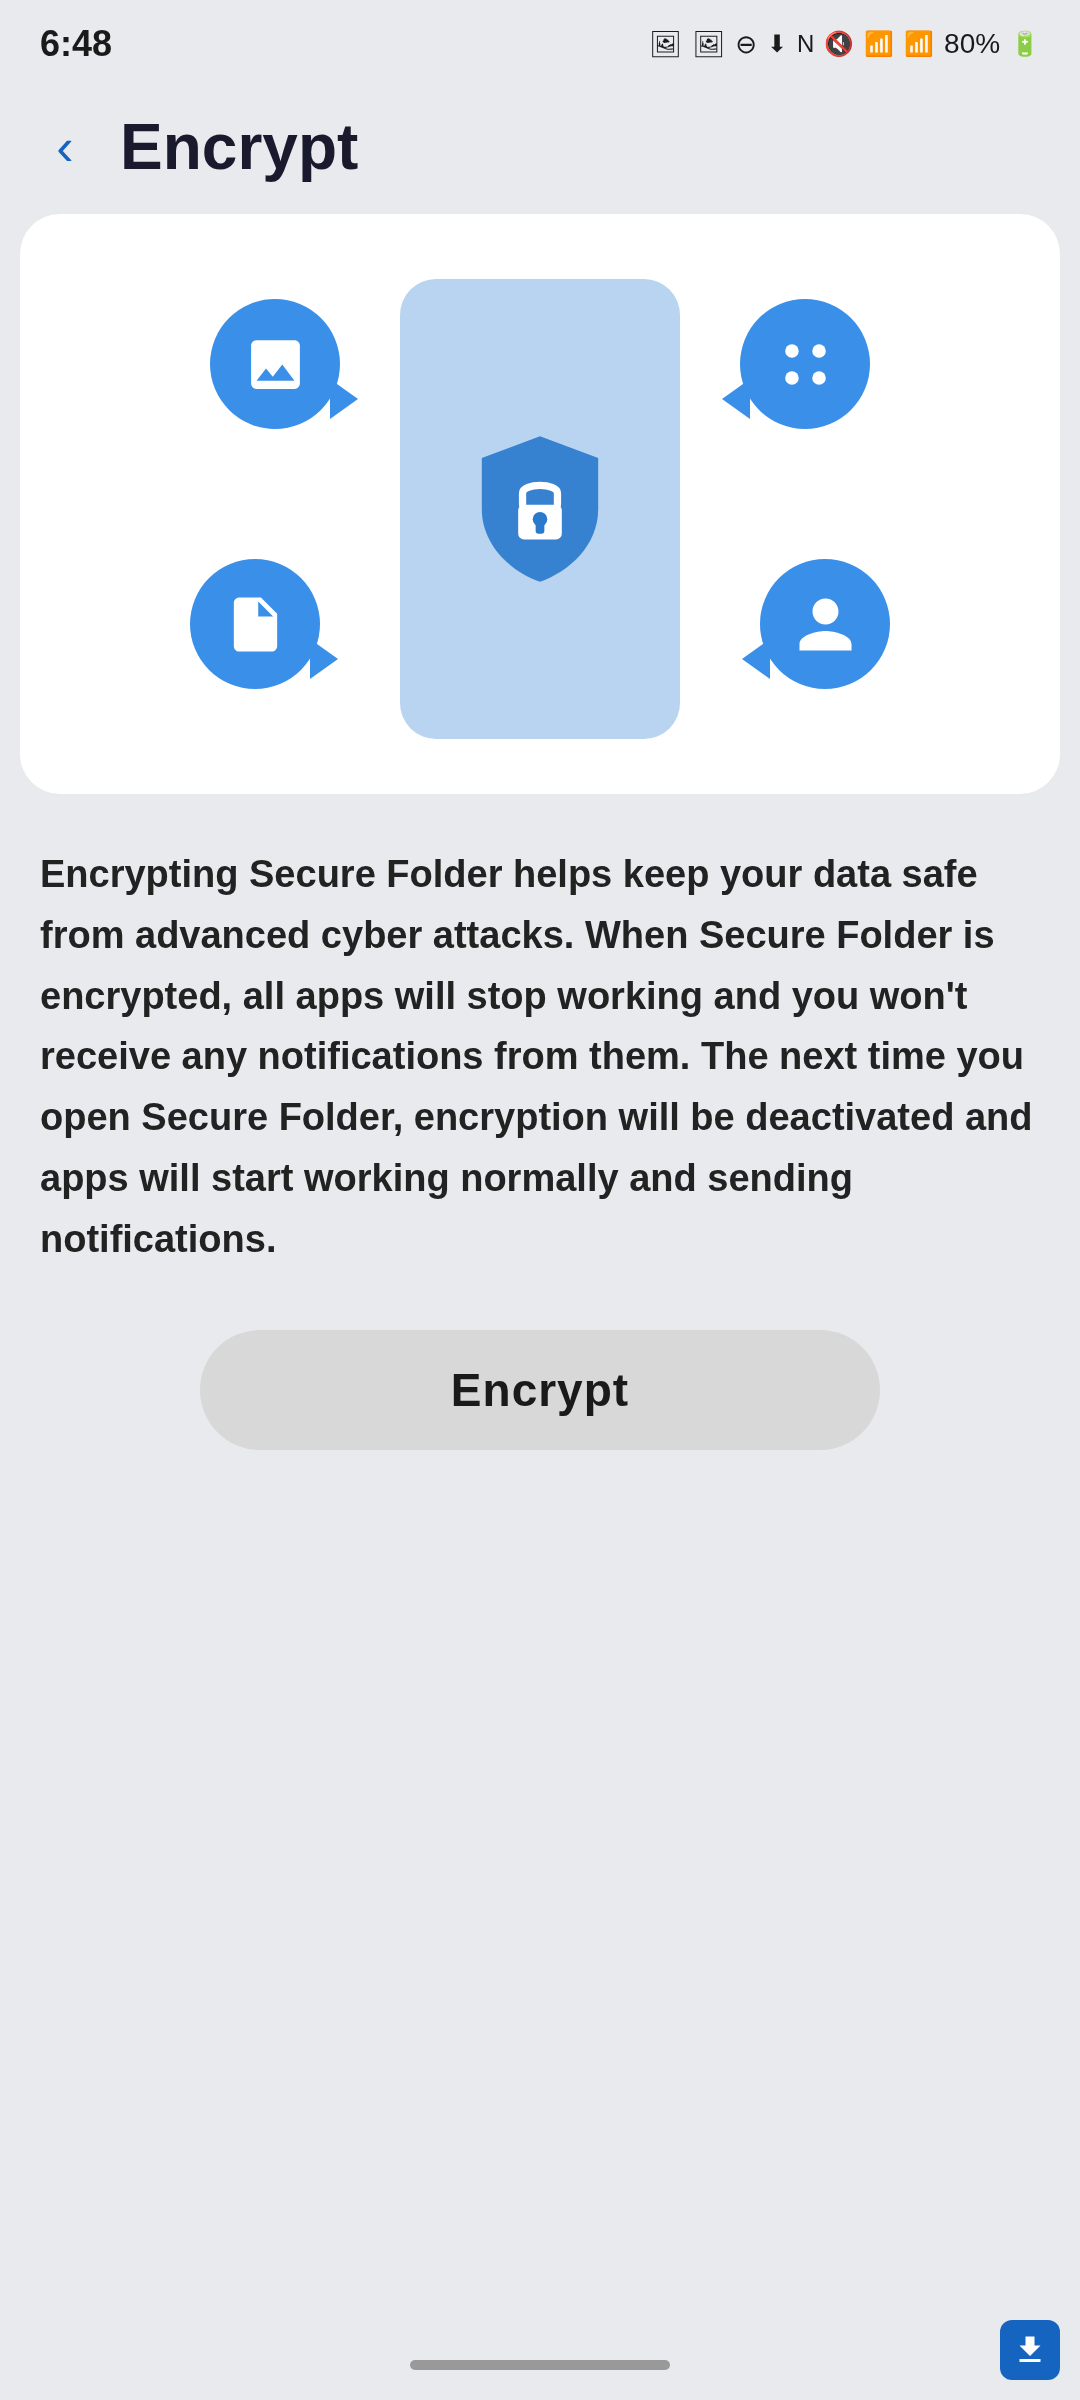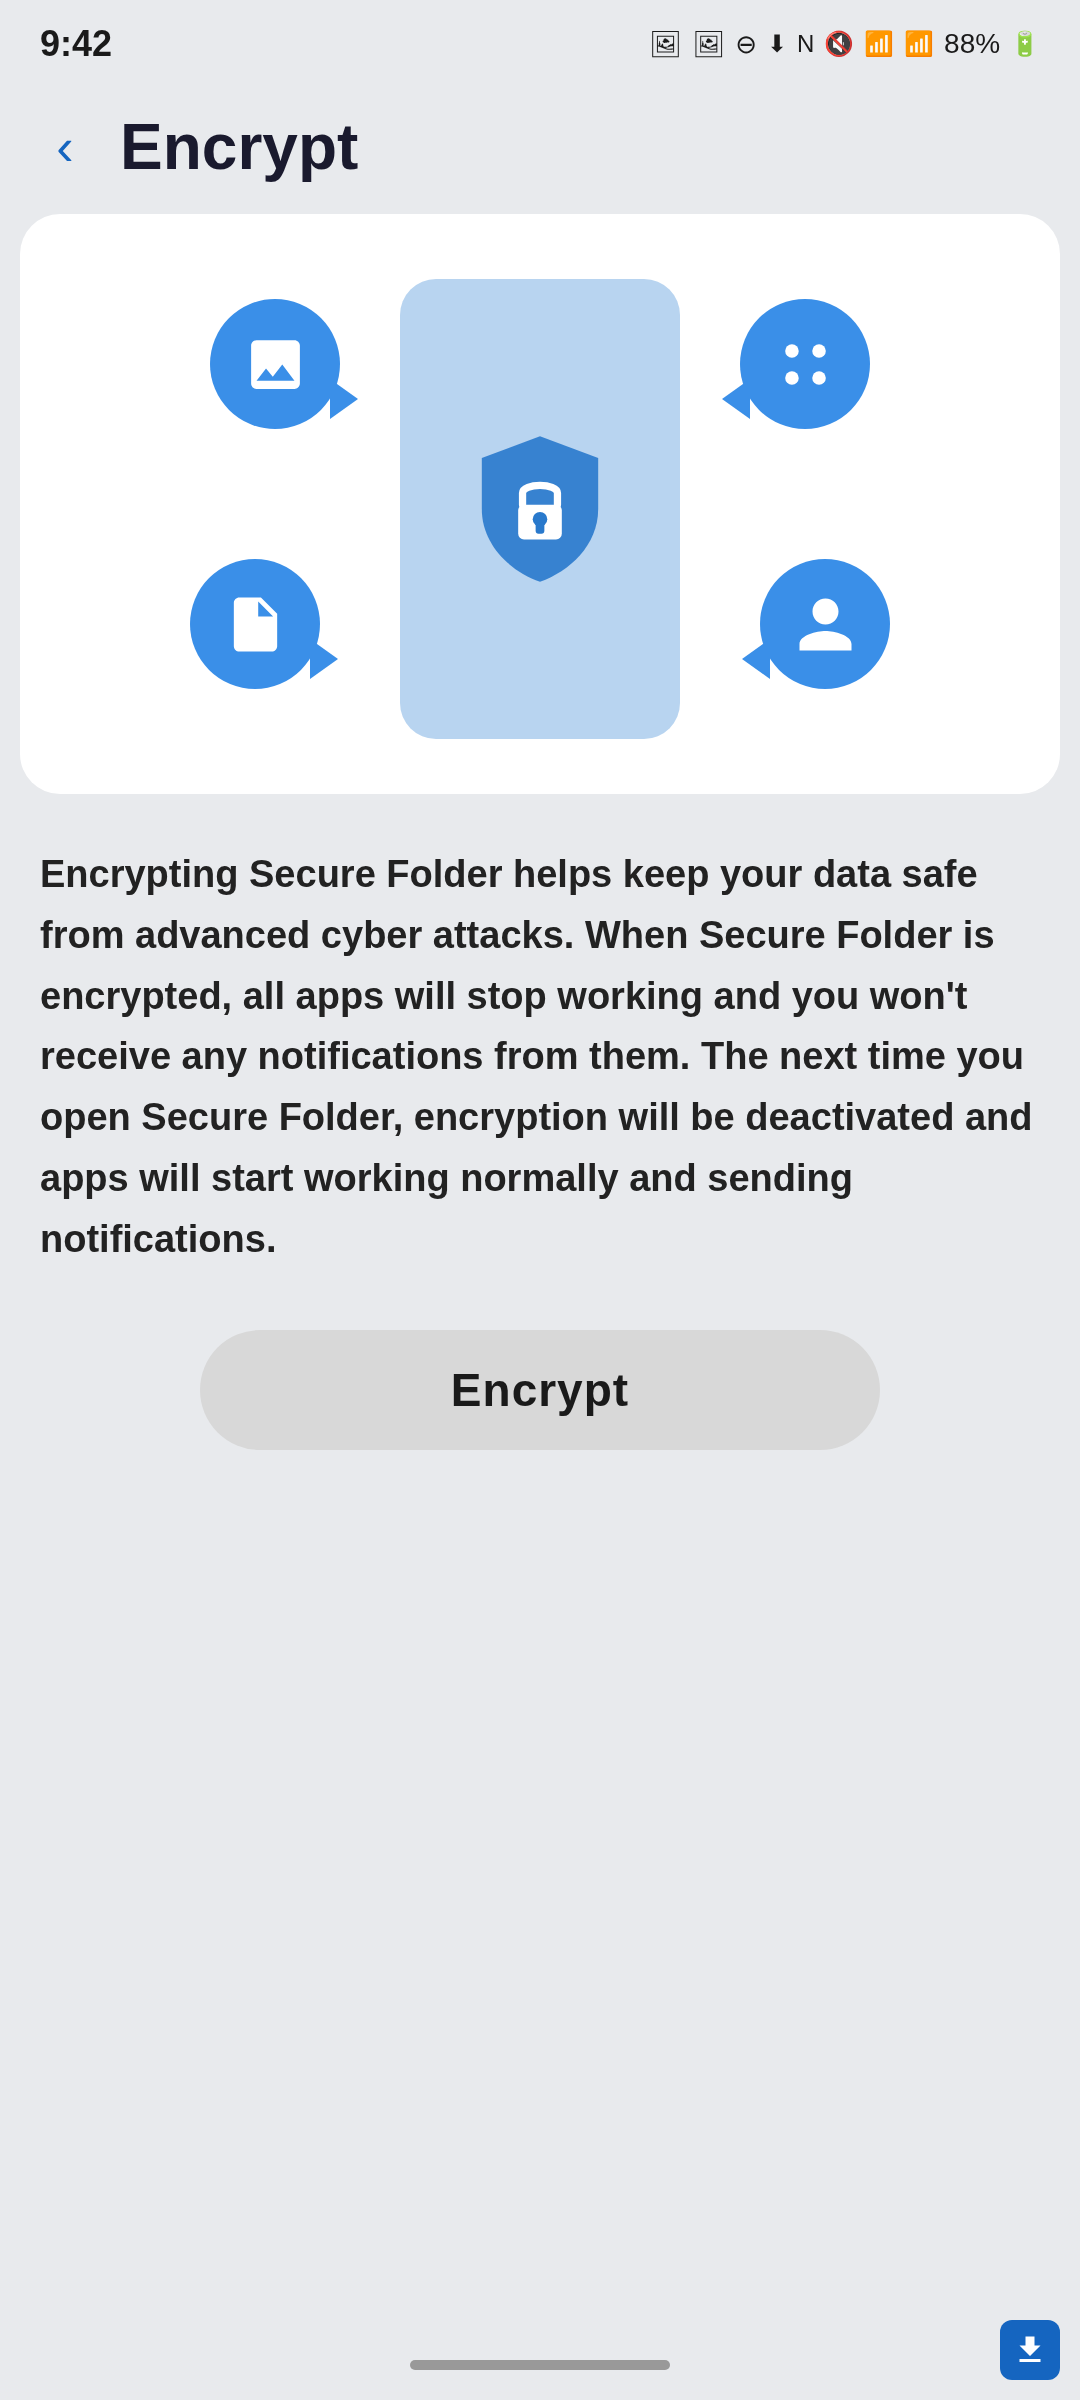--- a/index.html
+++ b/index.html
@@ -234,33 +234,33 @@
       border-radius: 12px;
       display: flex;
       align-items: center;
       justify-content: center;
     }
   </style>
 </head>
 <body>
 
 <div class="status-bar">
-  <span class="status-time">9:42</span>
+  <span class="status-time">6:48</span>
   <div class="status-icons">
 
     <span class="status-icon-text">🖼</span>
     <span class="status-icon-text">🖼</span>
     <span class="status-icon-text">⊖</span>
 
     <span class="status-icon-text" style="font-size:24px;">⬇</span>
     <span class="status-icon-text" style="font-size:24px;">N</span>
     <span class="status-icon-text" style="font-size:24px;">🔇</span>
     <span class="status-icon-text" style="font-size:24px;">📶</span>
     <span class="status-icon-text" style="font-size:24px;">📶</span>
-    <span class="battery-text">88%</span>
+    <span class="battery-text">80%</span>
     <span class="status-icon-text" style="font-size:24px;">🔋</span>
   </div>
 </div>
 
 <div class="header">
   <div class="back-btn">
     <span class="back-chevron">‹</span>
   </div>
   <h1 class="page-title">Encrypt</h1>
 </div>

